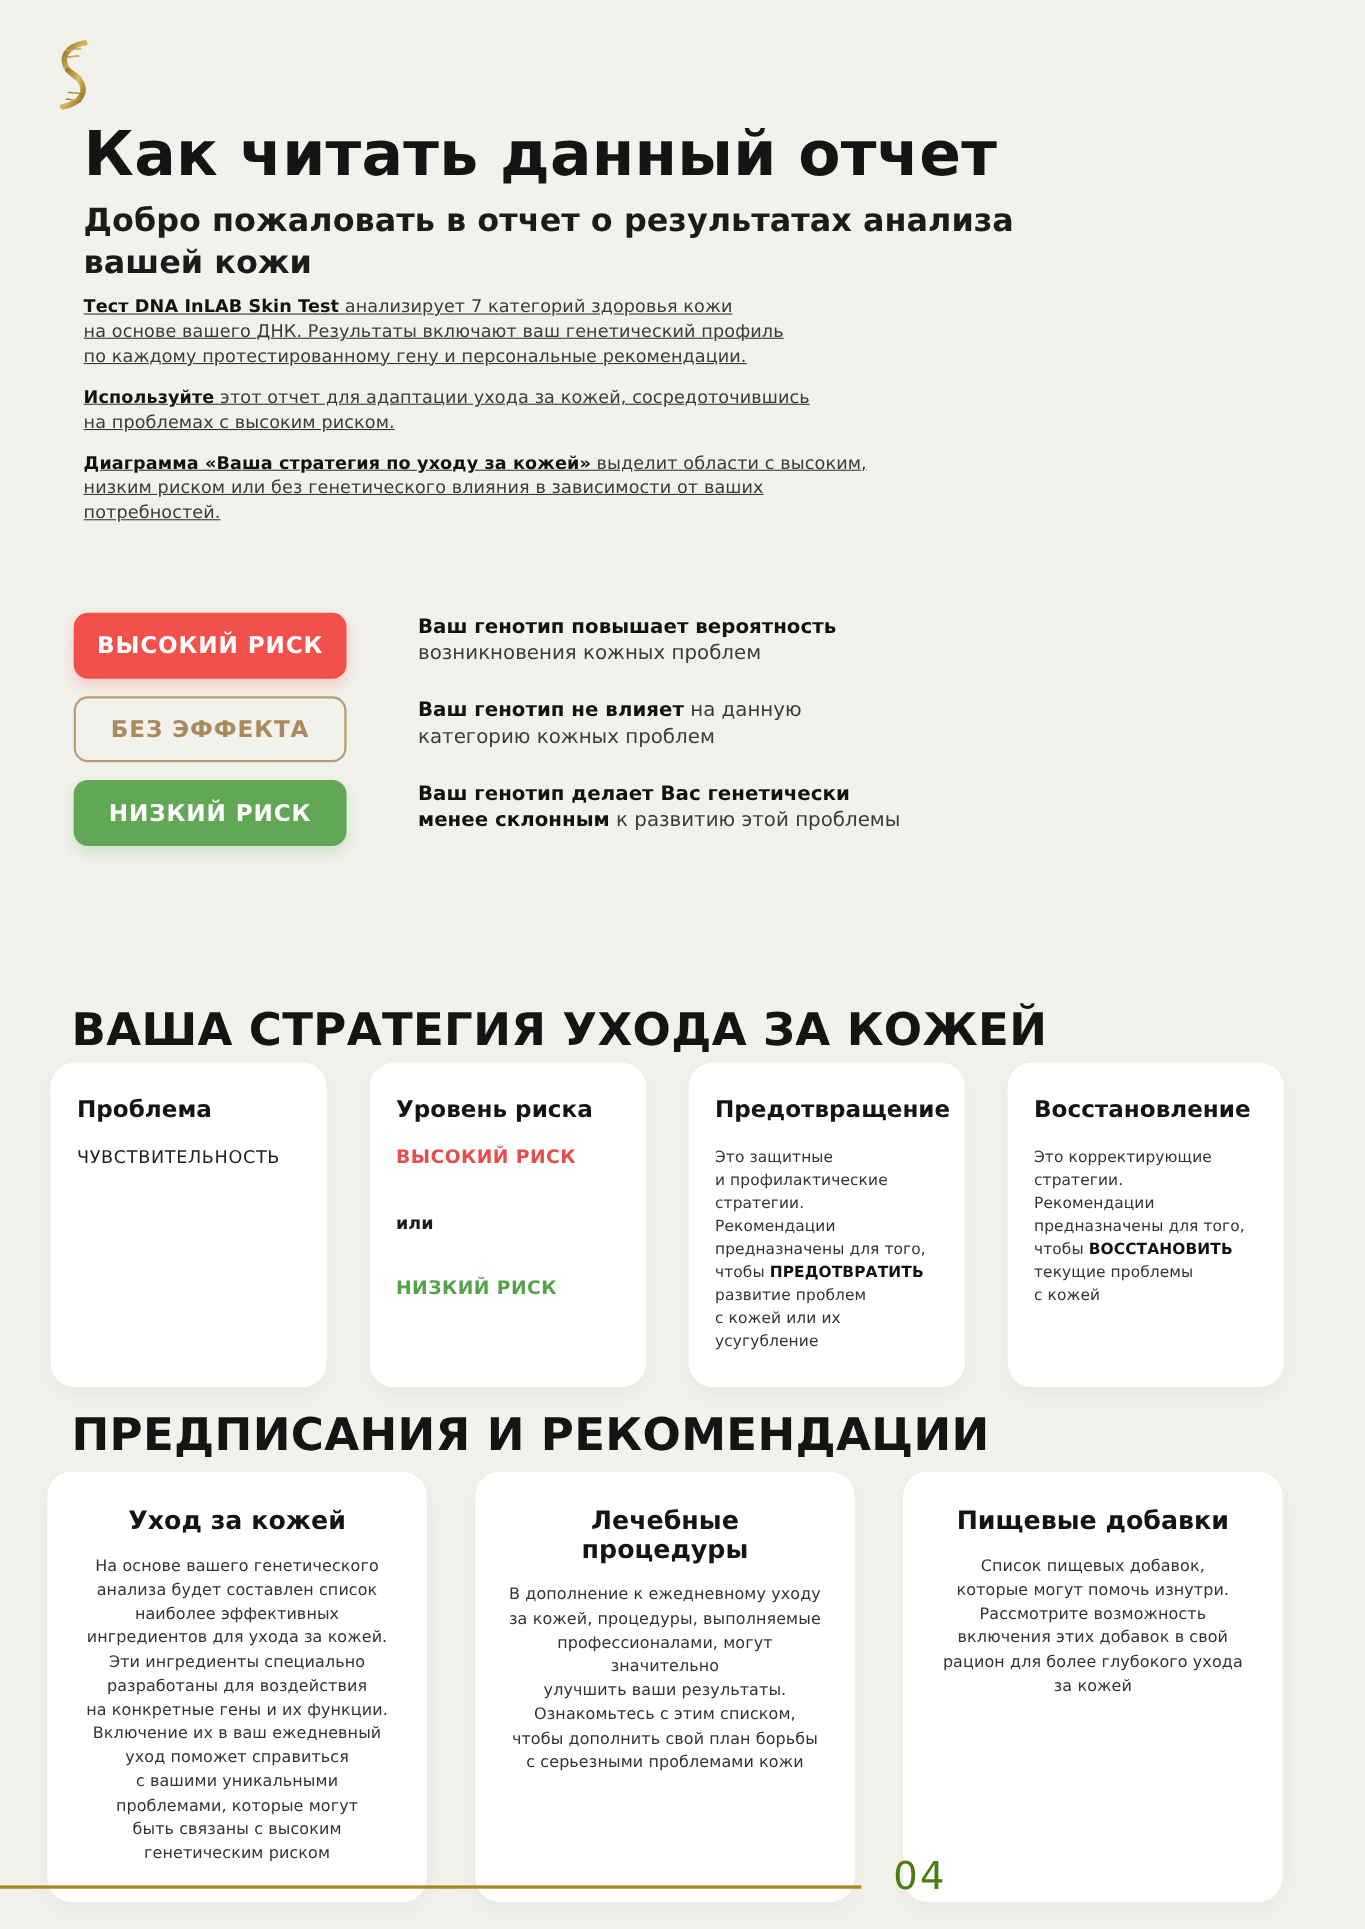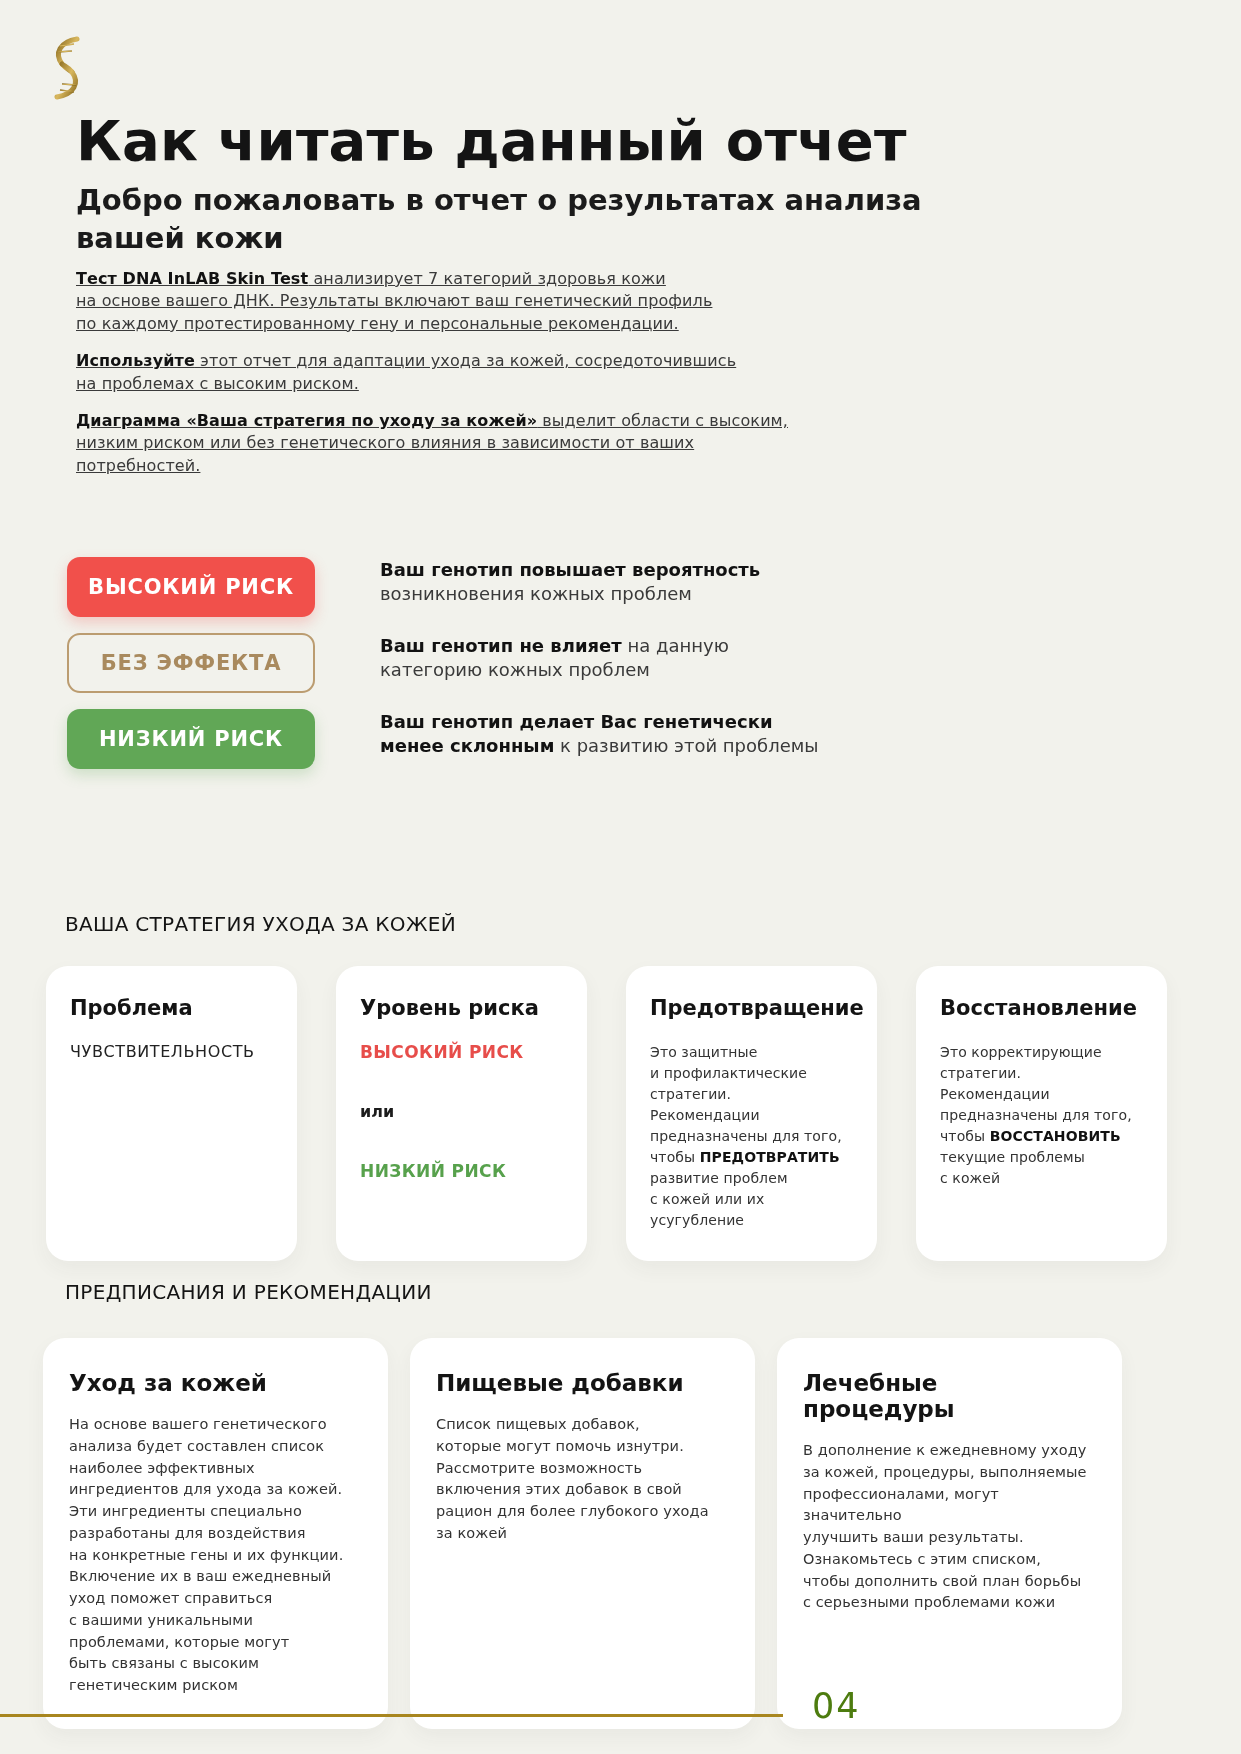--- a/index.html
+++ b/index.html
@@ -32,42 +32,42 @@
   }
   .badge.high { background:#f1504b; color:#ffffff; box-shadow:0 6px 14px rgba(241,80,75,0.25); }
   .badge.none { background:transparent; border:2px solid #bb9c70; color:#a98a5e; }
   .badge.low  { background:#61a756; color:#ffffff; box-shadow:0 6px 14px rgba(97,167,86,0.25); }
   .legend-desc {
     margin-left:65px; margin-top:1px; width:620px; font-size:18px; color:#3a3a3a;
     line-height:1.35; white-space:pre-line;
   }
   .legend-desc b { color:#121212; }
   .section-heading {
-    position:absolute; font-size:20px; font-weight:400; color:#141414; letter-spacing:0.3px;
+    position:absolute; font-size:41px; font-weight:700; color:#141414; letter-spacing:0.3px;
   }
   .heading-strategy { left:65px; top:912px; }
   .heading-prescriptions { left:65px; top:1280px; }
   .cards-strategy {
     position:absolute; left:46px; top:966px; width:1130px; display:flex; gap:39px;
   }
   .card {
     background:#ffffff; border-radius:22px; box-shadow:0 8px 20px rgba(60,60,50,0.05);
   }
   .s-card { width:251px; min-height:268px; padding:30px 24px; }
   .s-card-title { font-size:21px; font-weight:800; color:#141414; margin-bottom:22px; }
   .s-card-problem-value { font-size:16px; color:#222222; letter-spacing:0.6px; }
   .risk-high-text { font-size:17px; font-weight:700; color:#e74d4a; letter-spacing:0.4px; }
   .risk-or { font-size:16px; font-weight:700; color:#1c1c1c; margin-top:40px; }
   .risk-low-text { font-size:17px; font-weight:700; color:#57a14c; letter-spacing:0.4px; margin-top:40px; }
   .s-card-body {
     font-size:14px; color:#333333; line-height:1.5; white-space:pre-line; letter-spacing:0.1px;
   }
   .s-card-body b { color:#111111; }
   .cards-prescriptions {
-    position:absolute; left:43px; top:1338px; width:1140px; display:flex; gap:22px;
+    position:absolute; left:43px; top:1338px; width:1140px; display:flex; gap:44px;text-align:center;
   }
   .p-card { width:345px; min-height:330px; padding:32px 26px; }
   .p-card-title { font-size:23px; font-weight:800; color:#141414; margin-bottom:18px; }
   .p-card-body {
     font-size:14.5px; color:#333333; line-height:1.5; white-space:pre-line; letter-spacing:0.1px;
   }
   .footer-line { position:absolute; left:0; top:1714px; width:783px; height:3px; background:#a8861f; }
   .page-number {
     position:absolute; left:812px; top:1686px; font-size:35px; color:#4d7c0f;
     letter-spacing:2px; font-weight:400;
@@ -181,36 +181,36 @@
 разработаны для воздействия
 на конкретные гены и их функции.
 Включение их в ваш ежедневный
 уход поможет справиться
 с вашими уникальными
 проблемами, которые могут
 быть связаны с высоким
 генетическим риском</div>
     </div>
     <div class="card p-card">
-      <div class="p-card-title">Пищевые добавки</div>
-      <div class="p-card-body">Список пищевых добавок,
-которые могут помочь изнутри.
-Рассмотрите возможность
-включения этих добавок в свой
-рацион для более глубокого ухода
-за кожей</div>
-    </div>
-    <div class="card p-card">
       <div class="p-card-title">Лечебные процедуры</div>
       <div class="p-card-body">В дополнение к ежедневному уходу
 за кожей, процедуры, выполняемые
 профессионалами, могут значительно
 улучшить ваши результаты.
 Ознакомьтесь с этим списком,
 чтобы дополнить свой план борьбы
 с серьезными проблемами кожи</div>
     </div>
+    <div class="card p-card">
+      <div class="p-card-title">Пищевые добавки</div>
+      <div class="p-card-body">Список пищевых добавок,
+которые могут помочь изнутри.
+Рассмотрите возможность
+включения этих добавок в свой
+рацион для более глубокого ухода
+за кожей</div>
+    </div>
   </div>
 
   <div class="footer-line"></div>
   <div class="page-number">04</div>
 
 </div>
 
 </body></html>

